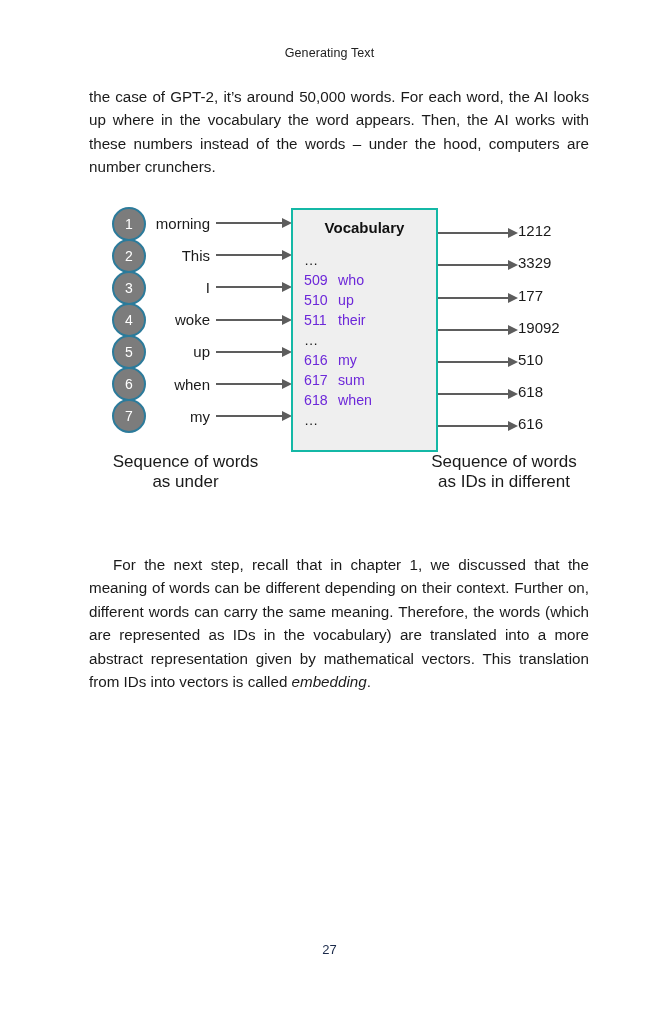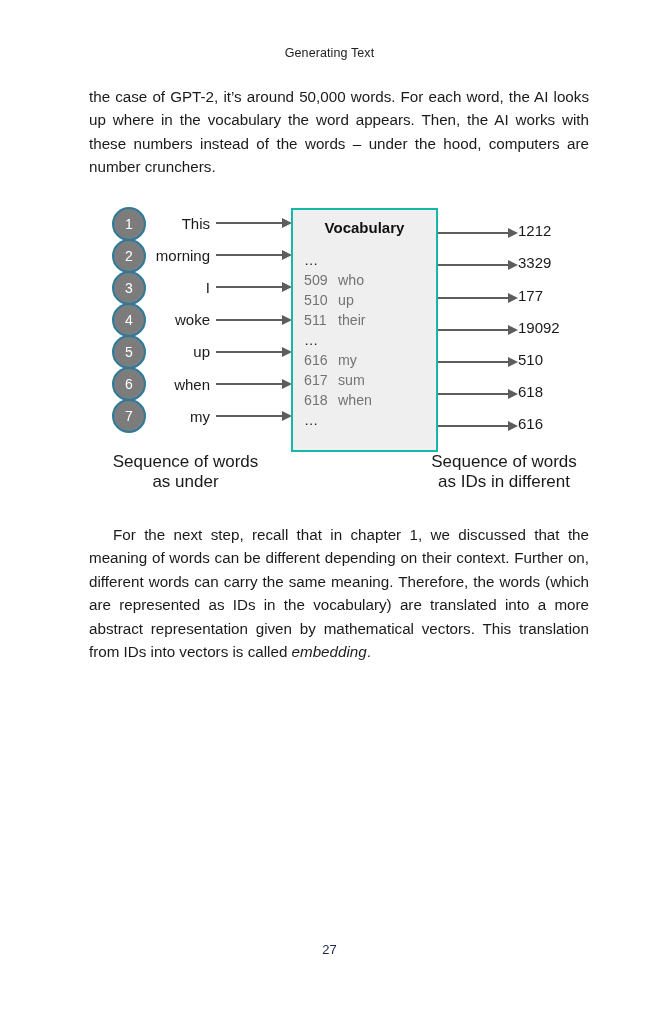--- a/index.html
+++ b/index.html
@@ -37,21 +37,21 @@
   }
   .para {
     font-size: 15.2px;
     line-height: 23.4px;
     text-align: justify;
     text-justify: inter-word;
     color: #1a1a1a;
     margin: 0;
   }
   .para-top { top: 85px; }
-  .para-bottom { top: 523px; }
+  .para-bottom { top: 553px; }
   .para-bottom .indent { padding-left: 24px; }
   .italic { font-style: italic; }
 
   
   .figure {
     position: absolute;
     left: 0;
     top: 190px;
     width: 659px;
     height: 310px;
@@ -144,21 +144,21 @@
     margin-top: 9px;
   }
   .vocab-list {
     margin-top: 14px;
     padding-left: 11px;
   }
   .vocab-row {
     display: flex;
     font-size: 14.2px;
     line-height: 20px;
-    color: #737373;
+    color: #6d28d9;
     white-space: pre;
   }
   .vocab-id {
     width: 34px;
     flex: none;
   }
   .vocab-word { }
   .vocab-ellipsis {
     font-size: 14.2px;
     line-height: 20px;
@@ -261,28 +261,28 @@
     <div class="circle">
         <span>6</span>
       </div>
     <div class="circle">
         <span>7</span>
       </div>
   </div>
 
   <div class="word-rows">
     <div class="word-row">
+      <span class="word-label">morning</span>
+      <span class="arrow">
+          <span class="shaft"></span>
+          <span class="head"></span>
+        </span>
+    </div>
+    <div class="word-row">
       <span class="word-label">This</span>
-      <span class="arrow">
-          <span class="shaft"></span>
-          <span class="head"></span>
-        </span>
-    </div>
-    <div class="word-row">
-      <span class="word-label">morning</span>
       <span class="arrow">
           <span class="shaft"></span>
           <span class="head"></span>
         </span>
     </div>
     <div class="word-row">
       <span class="word-label">I</span>
       <span class="arrow">
           <span class="shaft"></span>
           <span class="head"></span>

